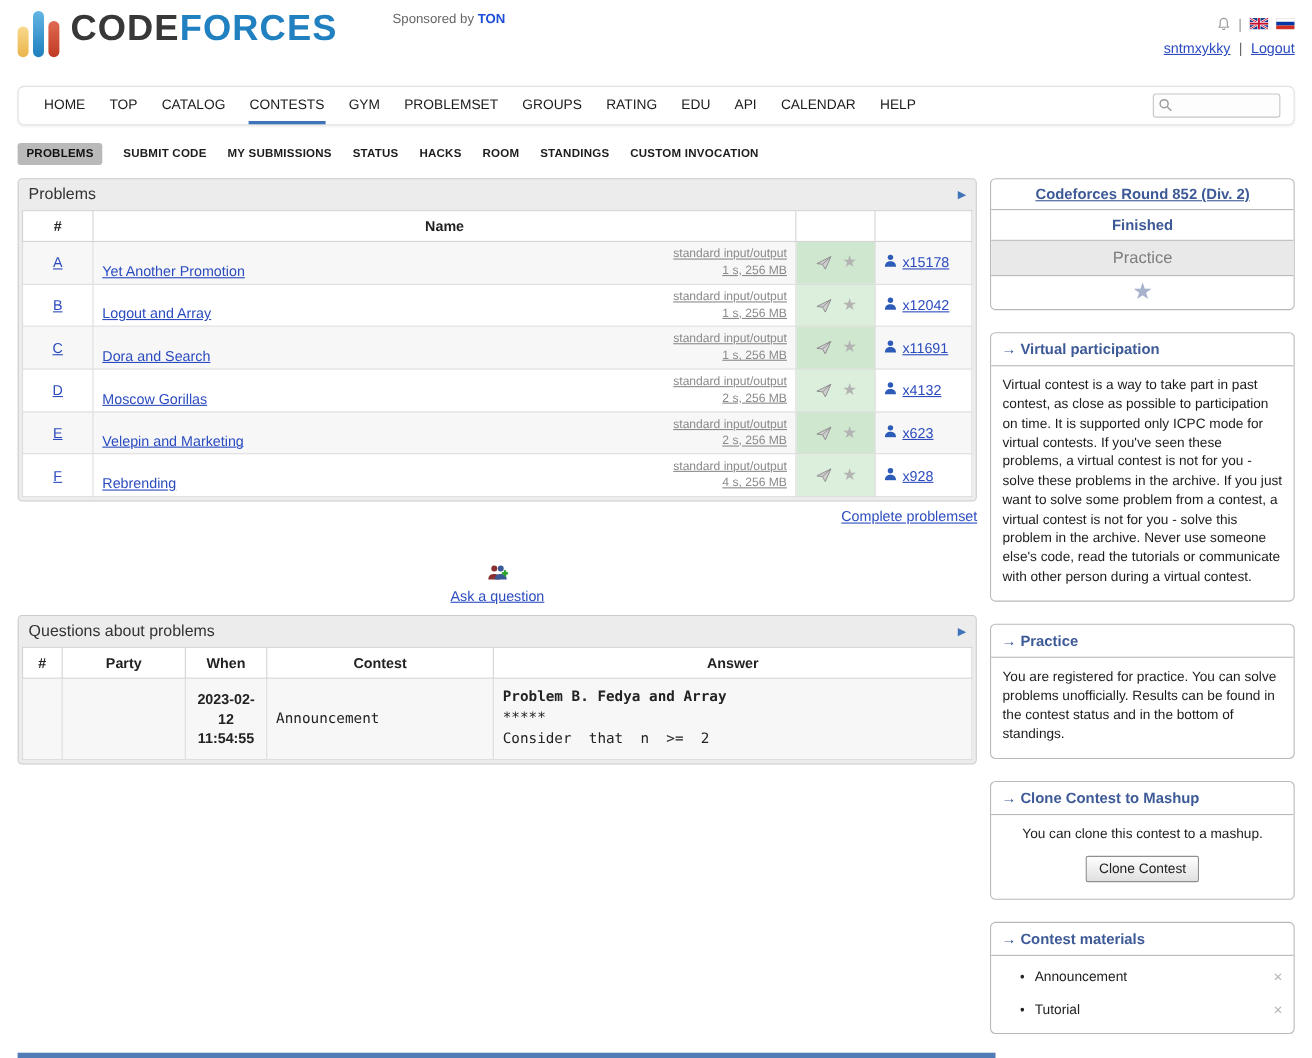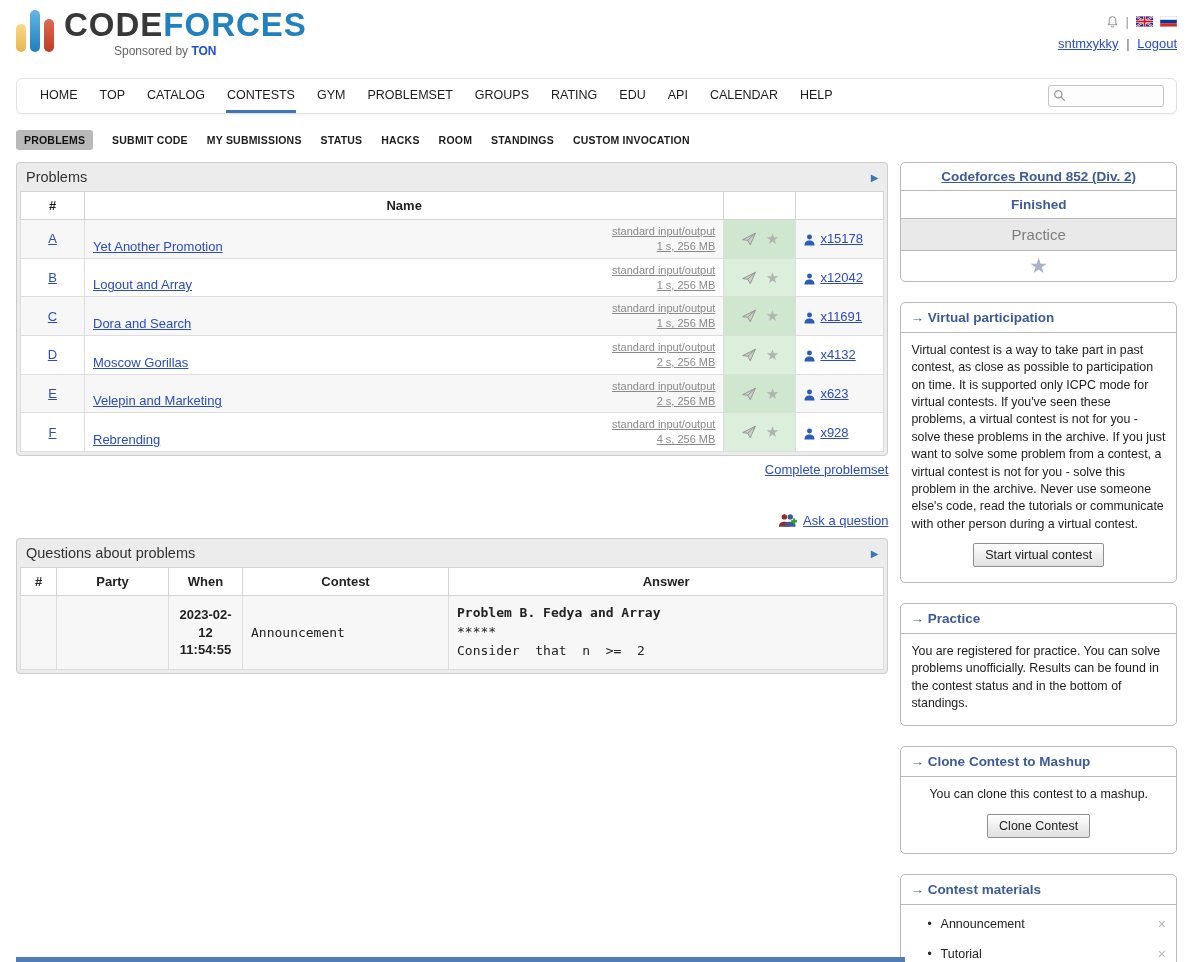--- a/index.html
+++ b/index.html
@@ -14,21 +14,21 @@
   .page{width:1193px;height:962px;position:relative;overflow:hidden;background:#fff;}
 
   
   .header{display:flex;justify-content:space-between;padding:8px 16px 0 16px;height:74px;}
   .logo{display:flex;align-items:flex-start;cursor:pointer;}
   .logo-bars{display:flex;align-items:flex-end;gap:4px;height:44px;margin-right:10px;padding-top:2px;}
   .bar{width:10px;border-radius:5px;}
   .bar.yellow{height:28px;background:linear-gradient(#f8d98e,#eab44a);}
   .bar.blue{height:42px;background:linear-gradient(#64b6e4,#1e7fbe);}
   .bar.red{height:33px;background:linear-gradient(#e06a52,#c03a24);}
-  .logo-textwrap{display:flex;flex-direction:column;}
+  .logo-textwrap{display:flex;flex-direction:row;}
   .logo-text{font-size:33px;font-weight:bold;letter-spacing:1px;line-height:34px;}
   .logo-text .code{color:#383838;}
   .logo-text .forces{color:#2180c0;}
   .sponsored{font-size:12px;color:#666;padding-left:50px;margin-top:2px;}
   .sponsored b{color:#1d4ed8;margin-top:28px;}
   .header-right{text-align:right;padding-top:4px;font-size:13px;}
   .hr-top{display:flex;justify-content:flex-end;align-items:center;gap:7px;height:18px;}
   .hr-links{margin-top:6px;}
   .hr-links a{color:var(--link);text-decoration:underline;cursor:pointer;}
   .hr-links .sep{color:#666;margin:0 4px;}
@@ -64,23 +64,23 @@
   tbody tr:nth-child(even) td{background:#ffffff;}
   td.cid{width:64px;text-align:center;}
   td.cact{width:72px;text-align:center;background:#dcefdc !important;}
   tbody tr:nth-child(odd) td.cact{background:#cfe7cf !important;}
   td.csolved{width:88px;}
   a.plink{color:var(--link);text-decoration:underline;cursor:pointer;}
   .namecell{display:flex;justify-content:space-between;align-items:flex-end;}
   .limits{font-size:11px;color:var(--graytext);text-align:right;line-height:1.35;text-decoration:underline;}
   .acticons{display:flex;justify-content:center;align-items:center;gap:9px;}
   .rowstar{color:#b3b3b3;font-size:15px;cursor:pointer;line-height:14px;}
-  .solvedwrap{display:flex;align-items:flex-end;gap:5px;}
+  .solvedwrap{display:flex;align-items:flex-start;gap:5px;}
   .below-link{text-align:right;margin-top:6px;font-size:13px;}
-  .askq{display:flex;justify-content:flex-end;gap:6px;margin-top:36px;margin-bottom:10px;font-size:13px;}
+  .askq{display:flex;justify-content:flex-end;align-items:center;gap:6px;margin-top:36px;margin-bottom:10px;font-size:13px;flex-direction:column;}
 
   
   td.qnum{width:36px;}
   td.qparty{width:112px;}
   td.qwhen{width:74px;text-align:center;font-weight:bold;line-height:1.35;}
   td.qquestion{width:206px;font-family:"DejaVu Sans Mono",monospace;font-size:12px;}
   td.qanswer{font-family:"DejaVu Sans Mono",monospace;font-size:12px;line-height:1.45;}
   td.qanswer .l1{font-weight:bold;}
   td.qanswer .pre{white-space:pre;}
   tr.qrow td{padding:8px 8px;}
@@ -454,21 +454,20 @@
         <div class="rb-row title"><a>Codeforces Round 852 (Div. 2)</a></div>
         <div class="rb-row finished">Finished</div>
         <div class="rb-row practice">Practice</div>
         <div class="rb-row starrow"><span class="bigstar">★</span></div>
       </div>
 
       <div class="roundbox">
         <div class="sb-caption"><span>→ Virtual participation</span></div>
         <div class="sb-body">
           <p>Virtual contest is a way to take part in past contest, as close as possible to participation on time. It is supported only ICPC mode for virtual contests. If you've seen these problems, a virtual contest is not for you - solve these problems in the archive. If you just want to solve some problem from a contest, a virtual contest is not for you - solve this problem in the archive. Never use someone else's code, read the tutorials or communicate with other person during a virtual contest.</p>
-          <div class="btnrow"><button class="cfbtn">Start virtual contest</button></div>
         </div>
       </div>
 
       <div class="roundbox">
         <div class="sb-caption"><span>→ Practice</span></div>
         <div class="sb-body">
           <p>You are registered for practice. You can solve problems unofficially. Results can be found in the contest status and in the bottom of standings.</p>
         </div>
       </div>
 

